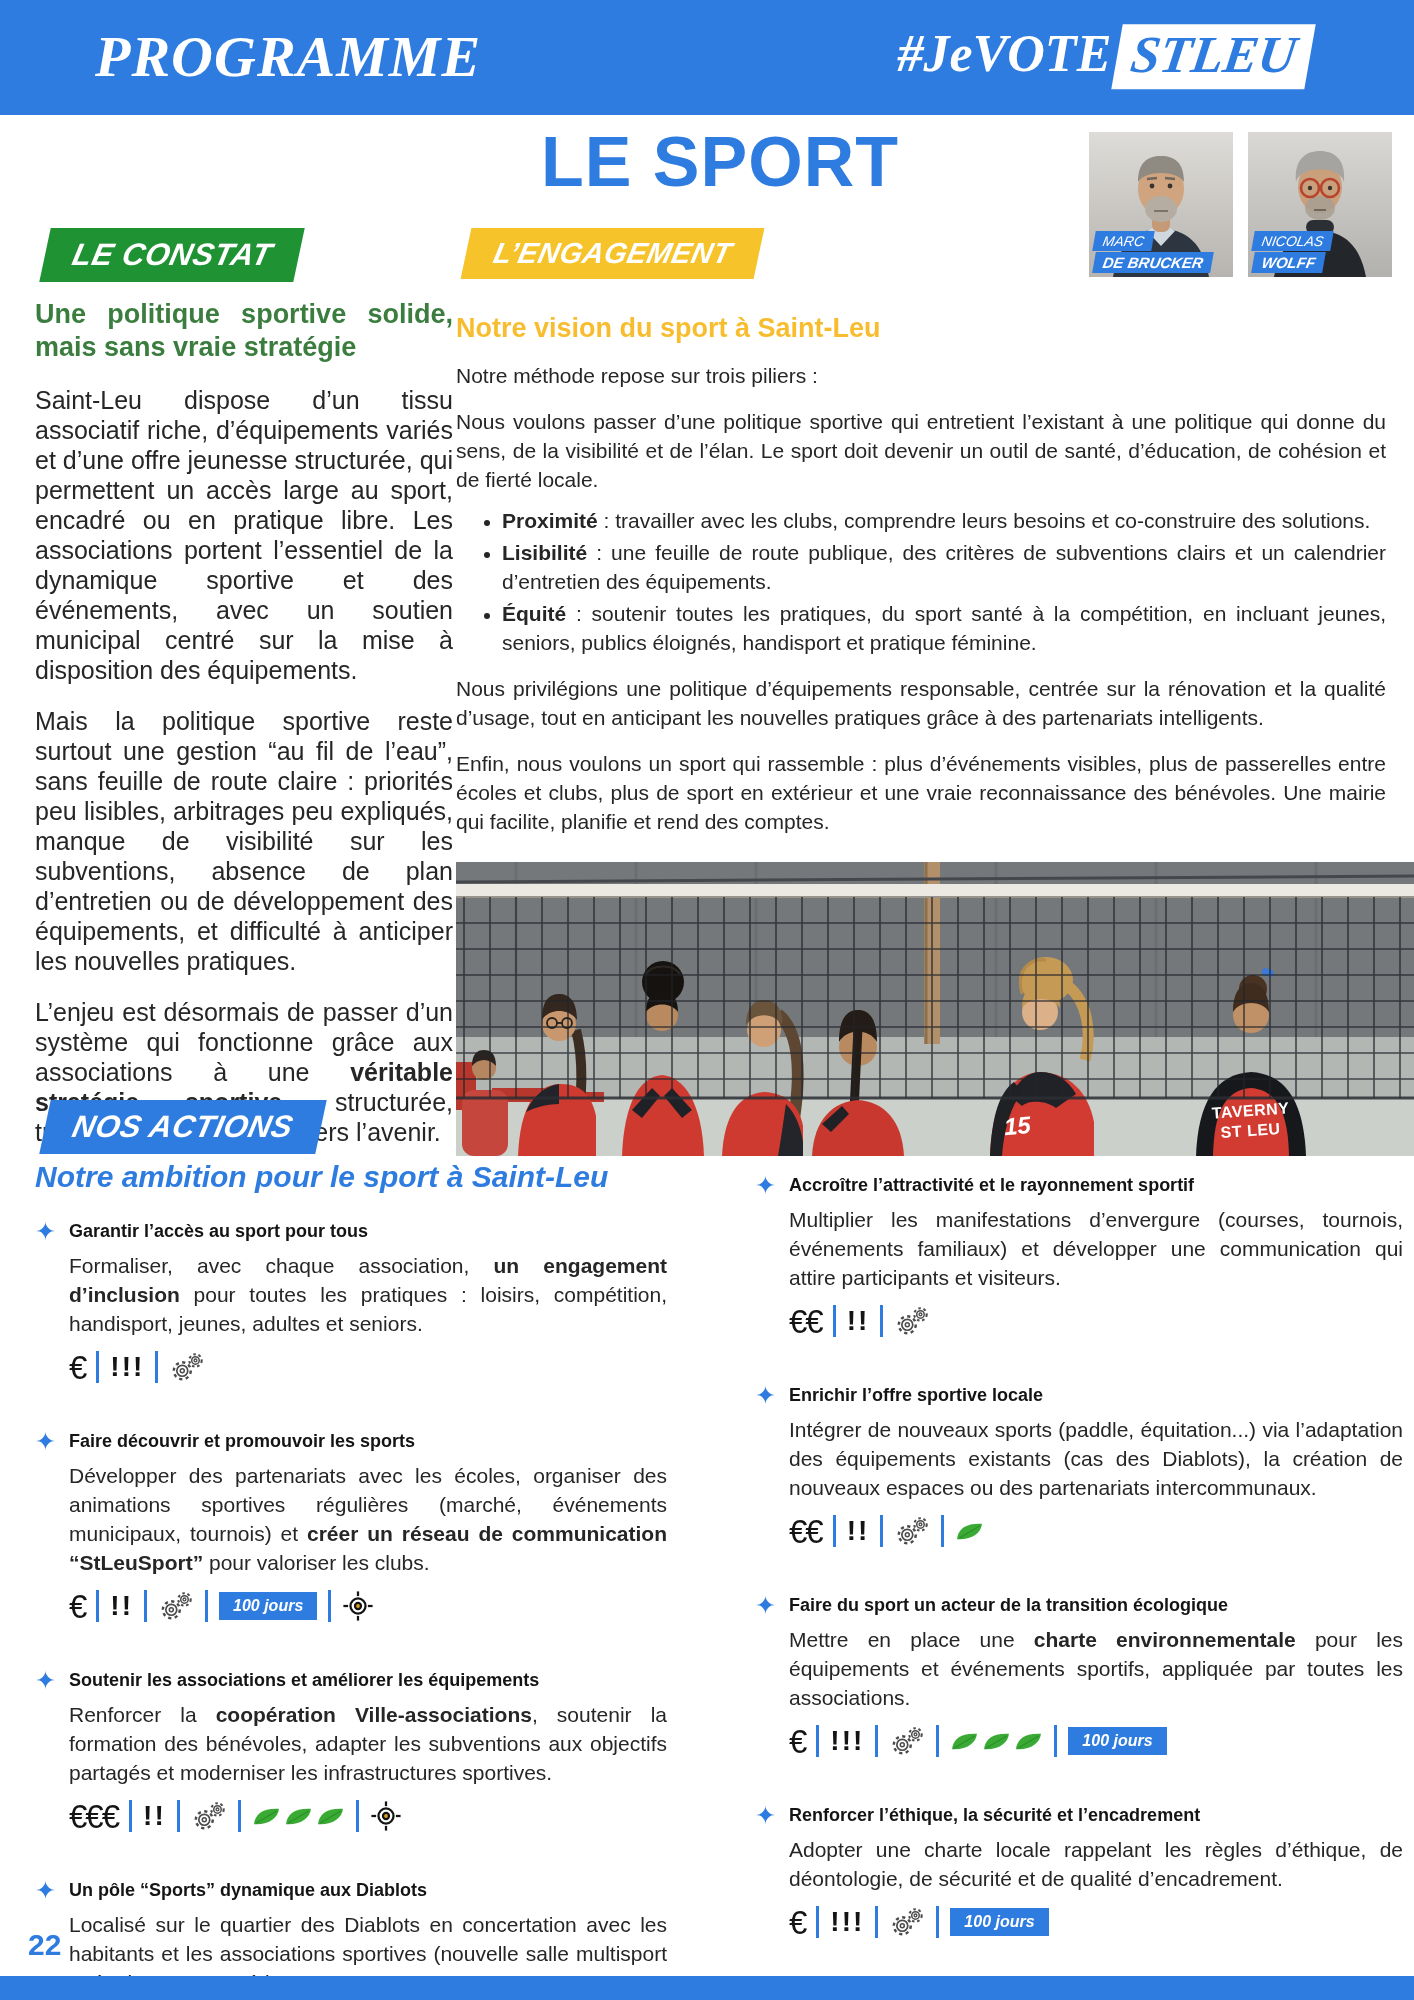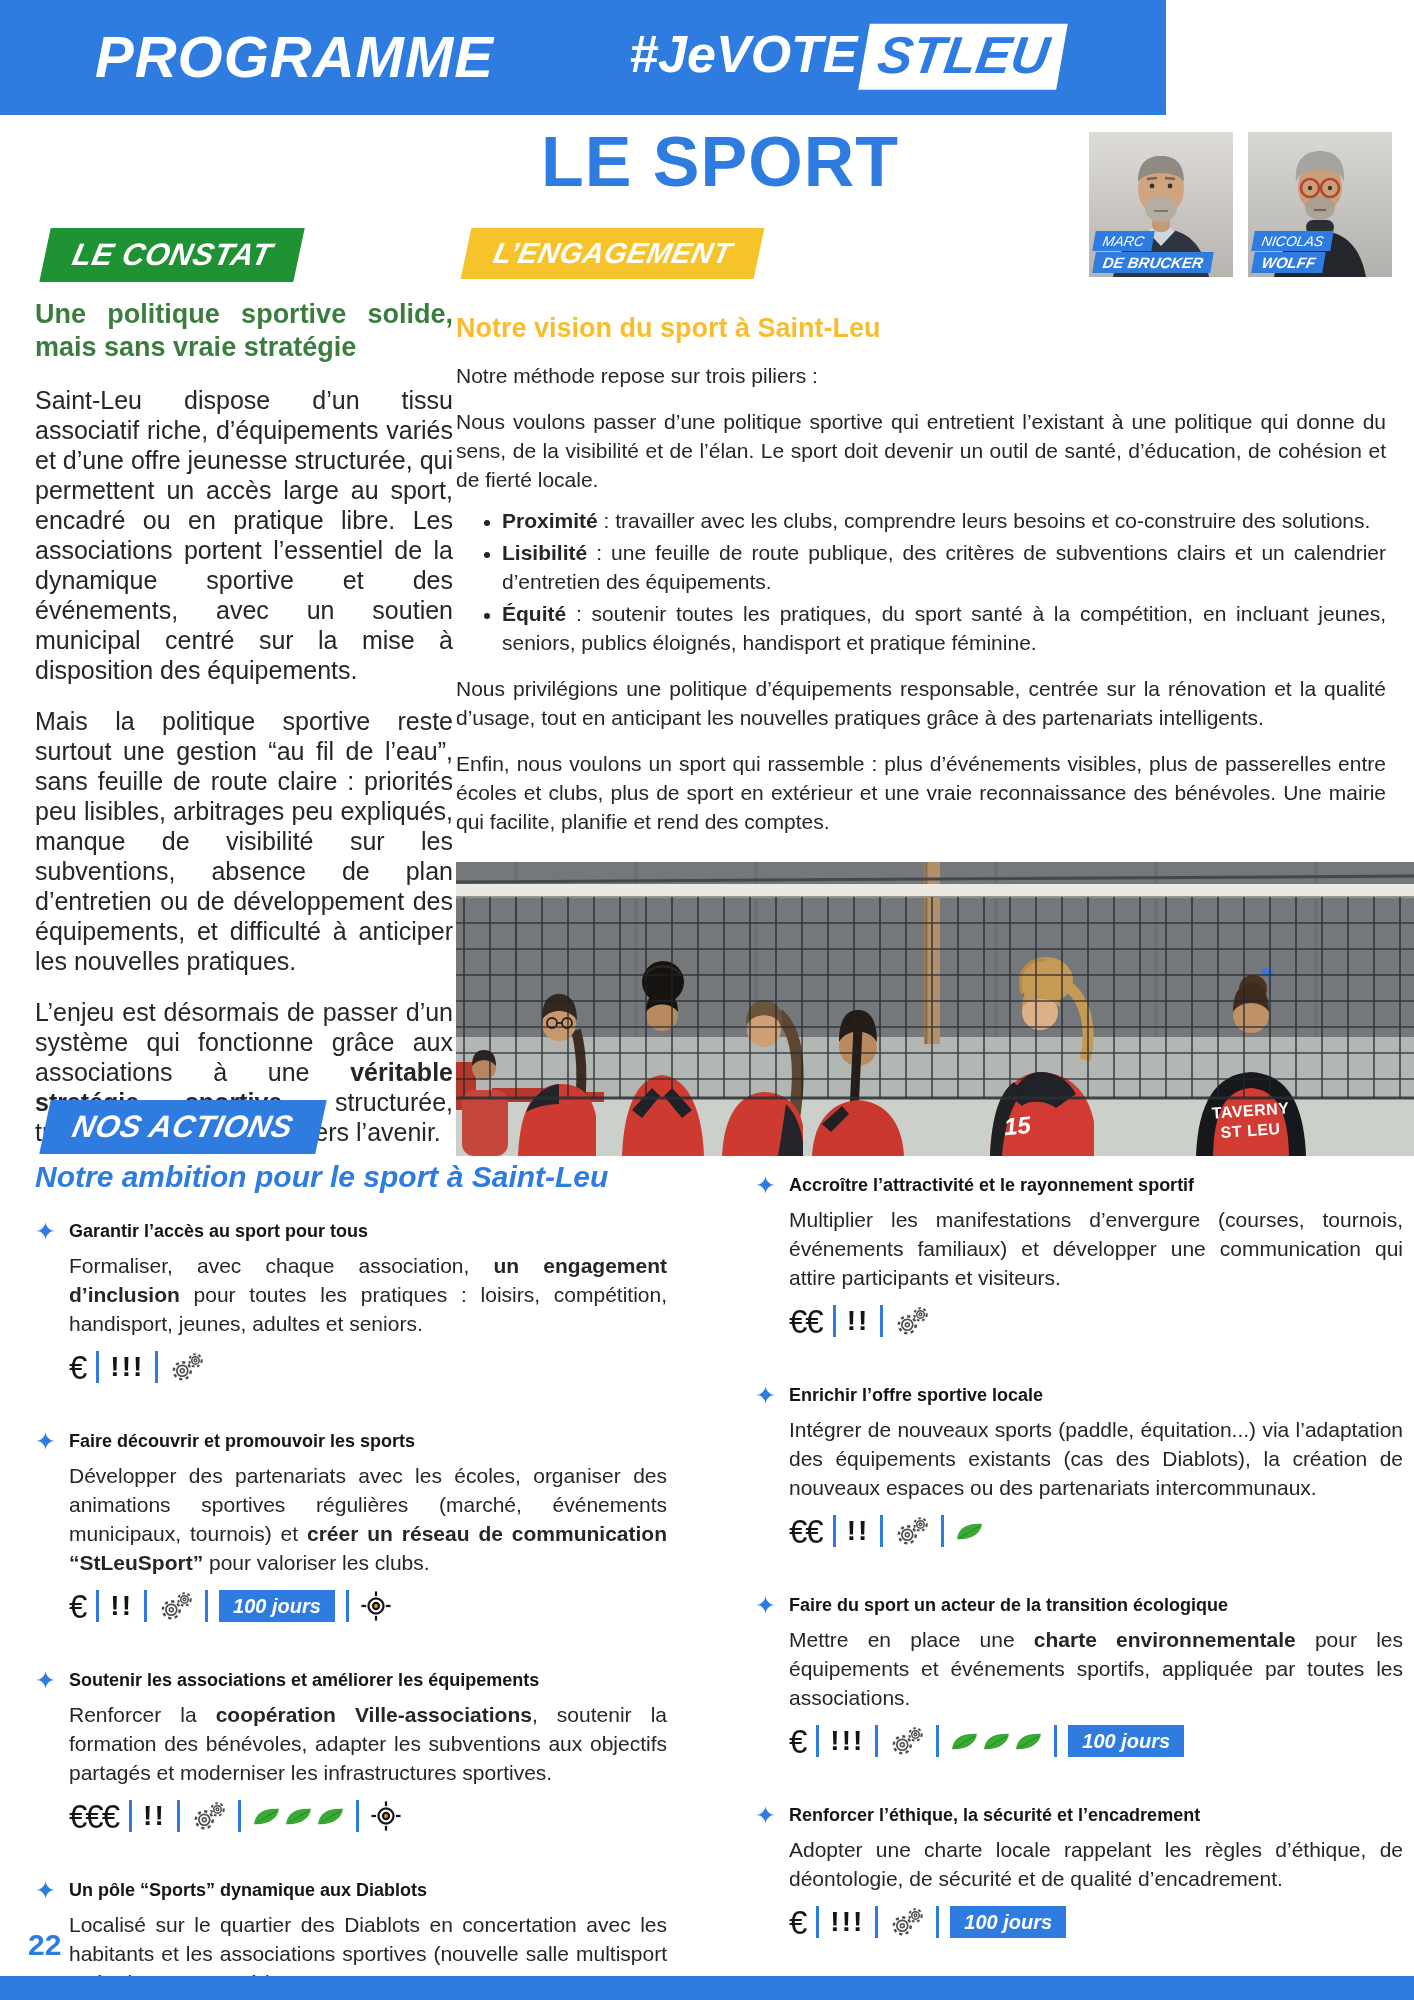--- a/index.html
+++ b/index.html
@@ -3,21 +3,21 @@
 <meta charset="utf-8">
 <style>
   html,body{margin:0;padding:0;background:#ffffff;}
   .page{
     position:relative;width:1414px;height:2000px;background:#fff;overflow:hidden;
     font-family:"Liberation Sans",sans-serif;color:var(--text,#262626);
   }
   .b{font-weight:800;}
 
   
-  .banner{position:absolute;left:0;top:0;width:1166px;height:115px;background:var(--accent,#2e7ce0);}
+  .banner{position:absolute;left:0;top:0;width:1414px;height:115px;background:var(--accent,#2e7ce0);font-family:Liberation Serif, serif;}
   .banner-title{position:absolute;left:95px;top:50%;transform:translateY(-52%);
     color:#fff;font-size:58px;font-weight:900;font-style:italic;letter-spacing:1px;}
   .banner-right{position:absolute;right:104px;top:50%;transform:translateY(-52%);
     display:flex;align-items:flex-start;gap:6px;}
   .hashtag{color:#fff;font-size:52px;font-weight:800;font-style:italic;}
   .stleu-box{background:#fff;transform:skewX(-10deg);padding:1px 14px 5px;}
   .stleu-box span{display:inline-block;transform:skewX(2deg);color:var(--accent,#2e7ce0);
     font-size:52px;font-weight:900;font-style:italic;}
 
   
@@ -67,21 +67,21 @@
   .diamond{color:var(--accent,#2e7ce0);font-size:25px;line-height:31px;flex:0 0 22px;}
   .action-head h4{margin:0;flex:1;font-size:18px;line-height:31px;font-weight:800;
     color:#141414;text-align:justify;}
   .action-body{margin:4px 0 0 34px;font-size:21px;line-height:29px;text-align:justify;}
   .badges{margin:10px 0 0 34px;display:flex;align-items:center;gap:11px;min-height:38px;}
   .sep{width:3px;height:32px;background:var(--accent,#2e7ce0);flex:0 0 3px;}
   .bdg{display:inline-flex;align-items:center;gap:3px;line-height:1;}
   .bdg-euro{font-size:33px;font-weight:500;letter-spacing:-2px;color:#141414;}
   .bdg-alert{font-size:28px;font-weight:800;letter-spacing:2px;color:#141414;}
   .bdg-days{background:var(--accent,#2e7ce0);color:#fff;font-style:italic;font-weight:700;
-    font-size:20px;padding:6px 14px;}
+    font-size:16px;padding:6px 14px;}
 
   
   .pagenum{position:absolute;left:28px;top:1928px;color:var(--accent,#2e7ce0);
     font-size:30px;font-weight:800;}
   .footer-bar{position:absolute;left:0;top:1976px;width:1414px;height:24px;
     background:var(--accent,#2e7ce0);}
 </style>
 </head>
 <body>
 

